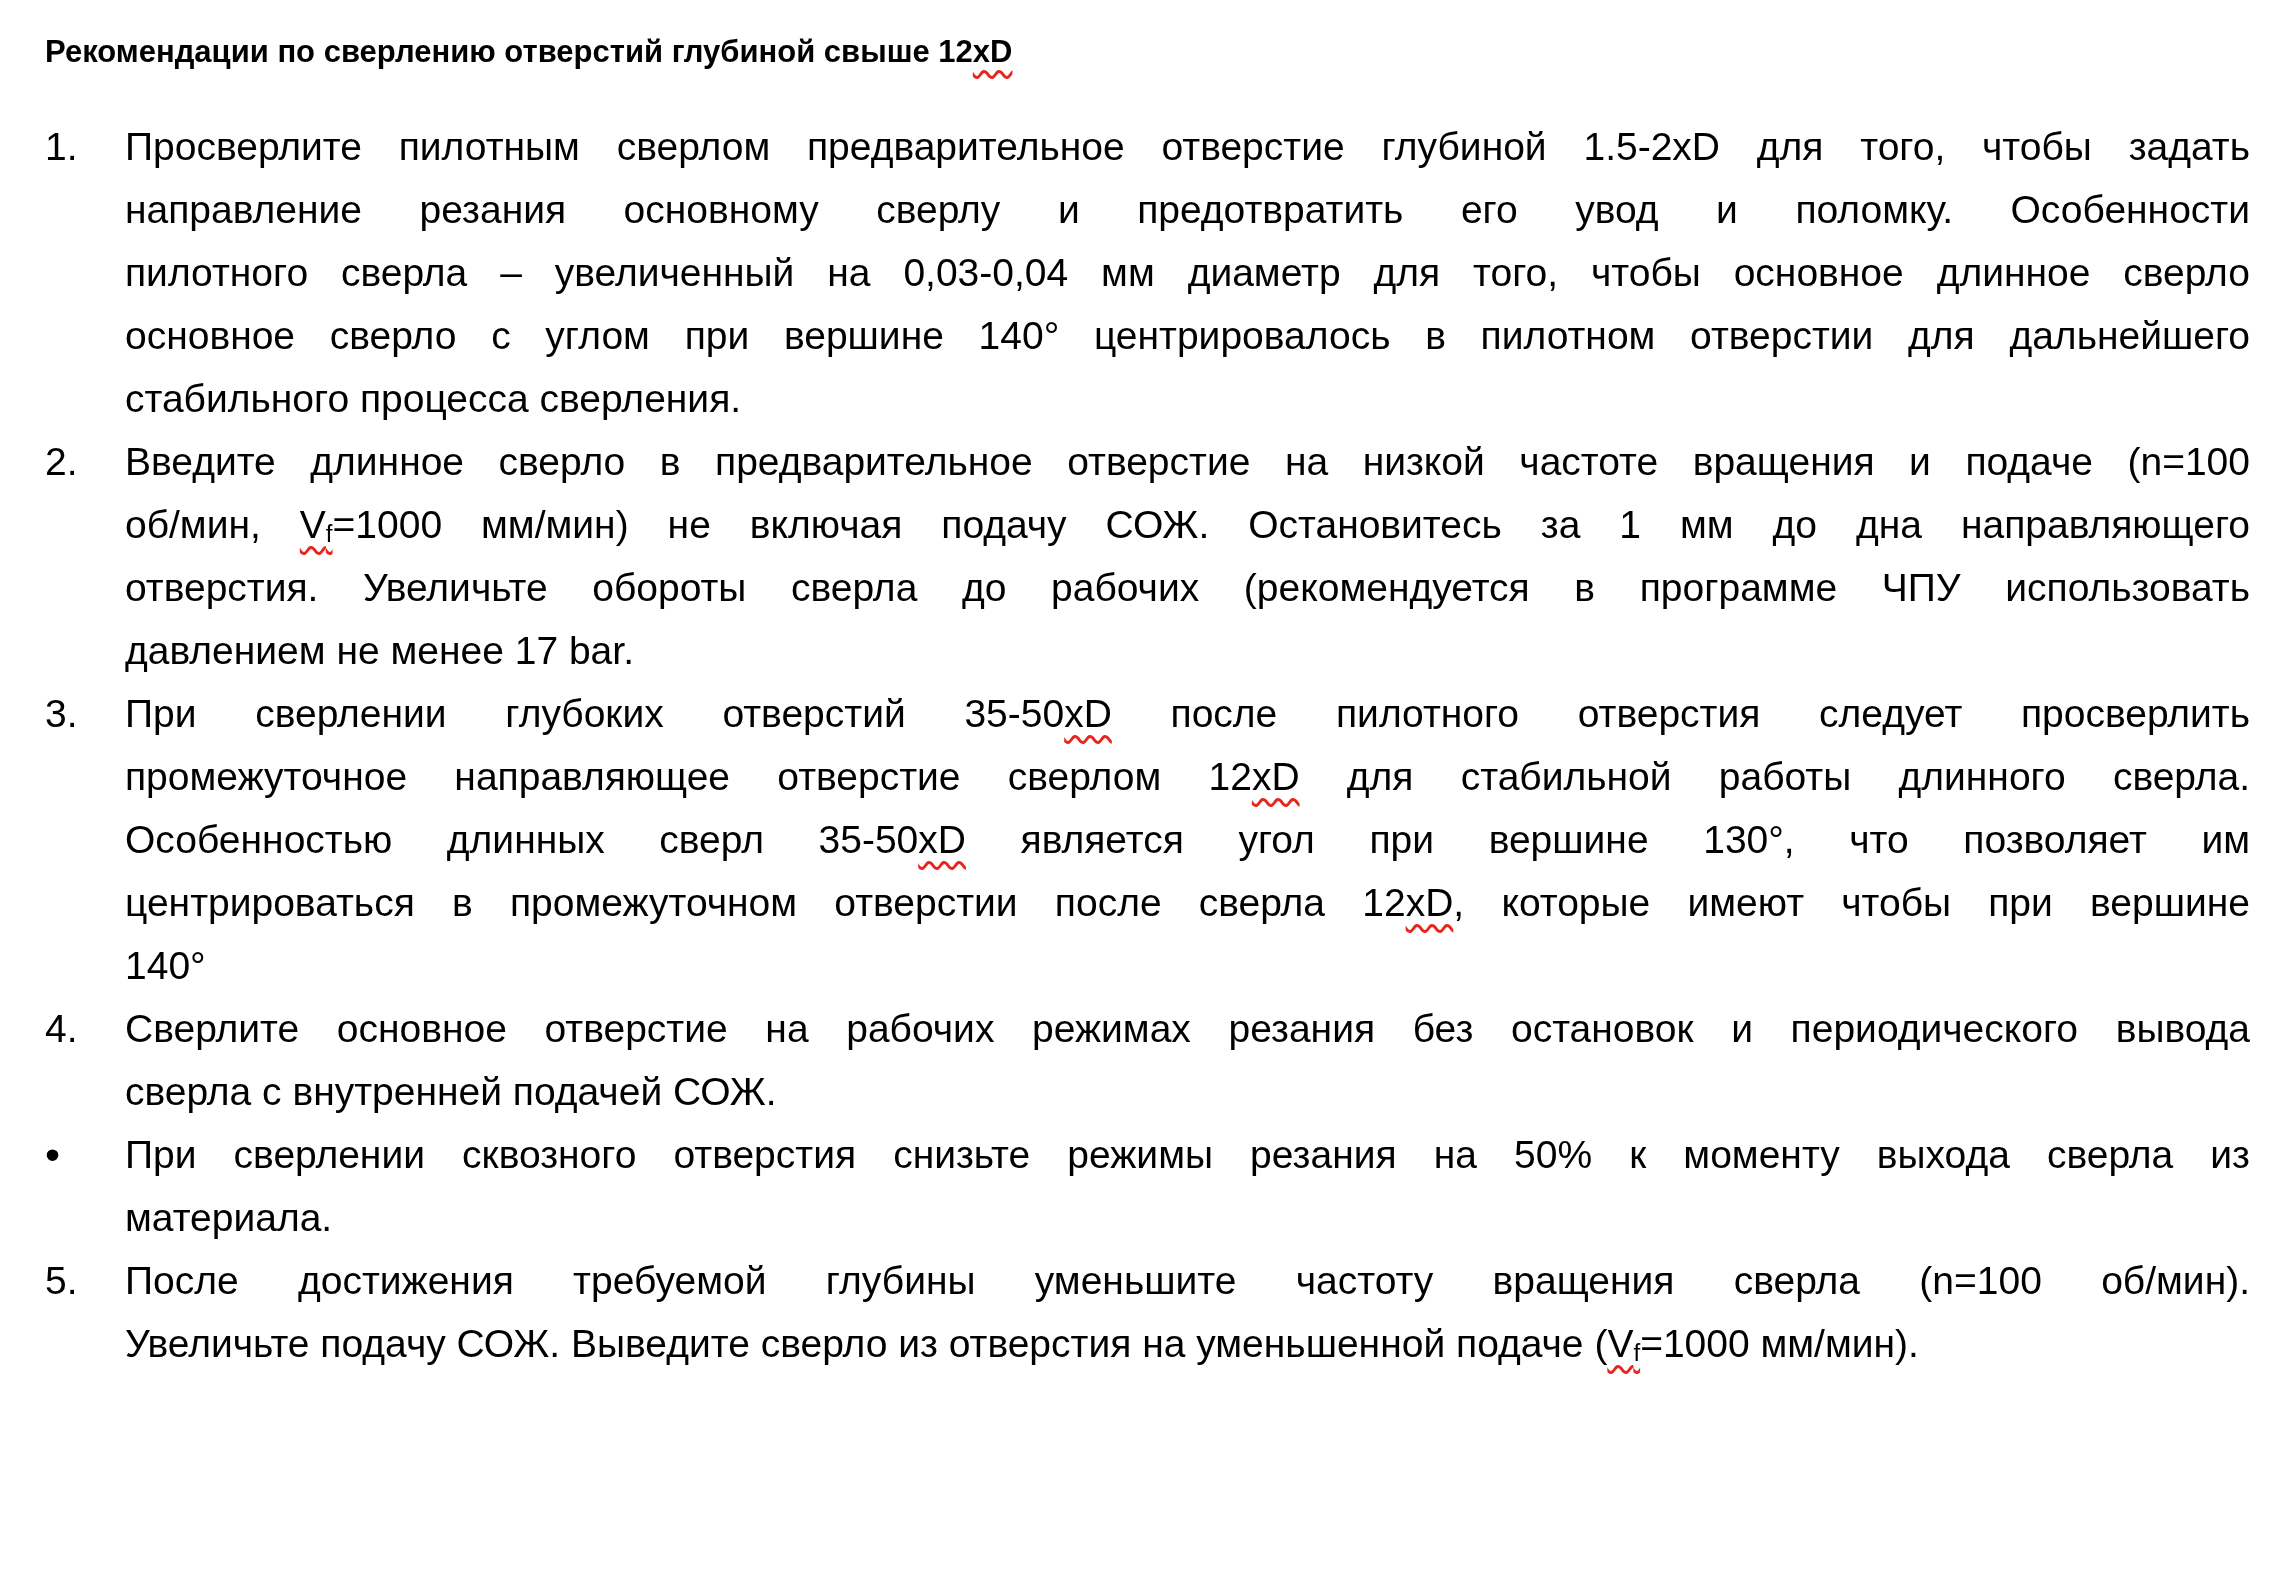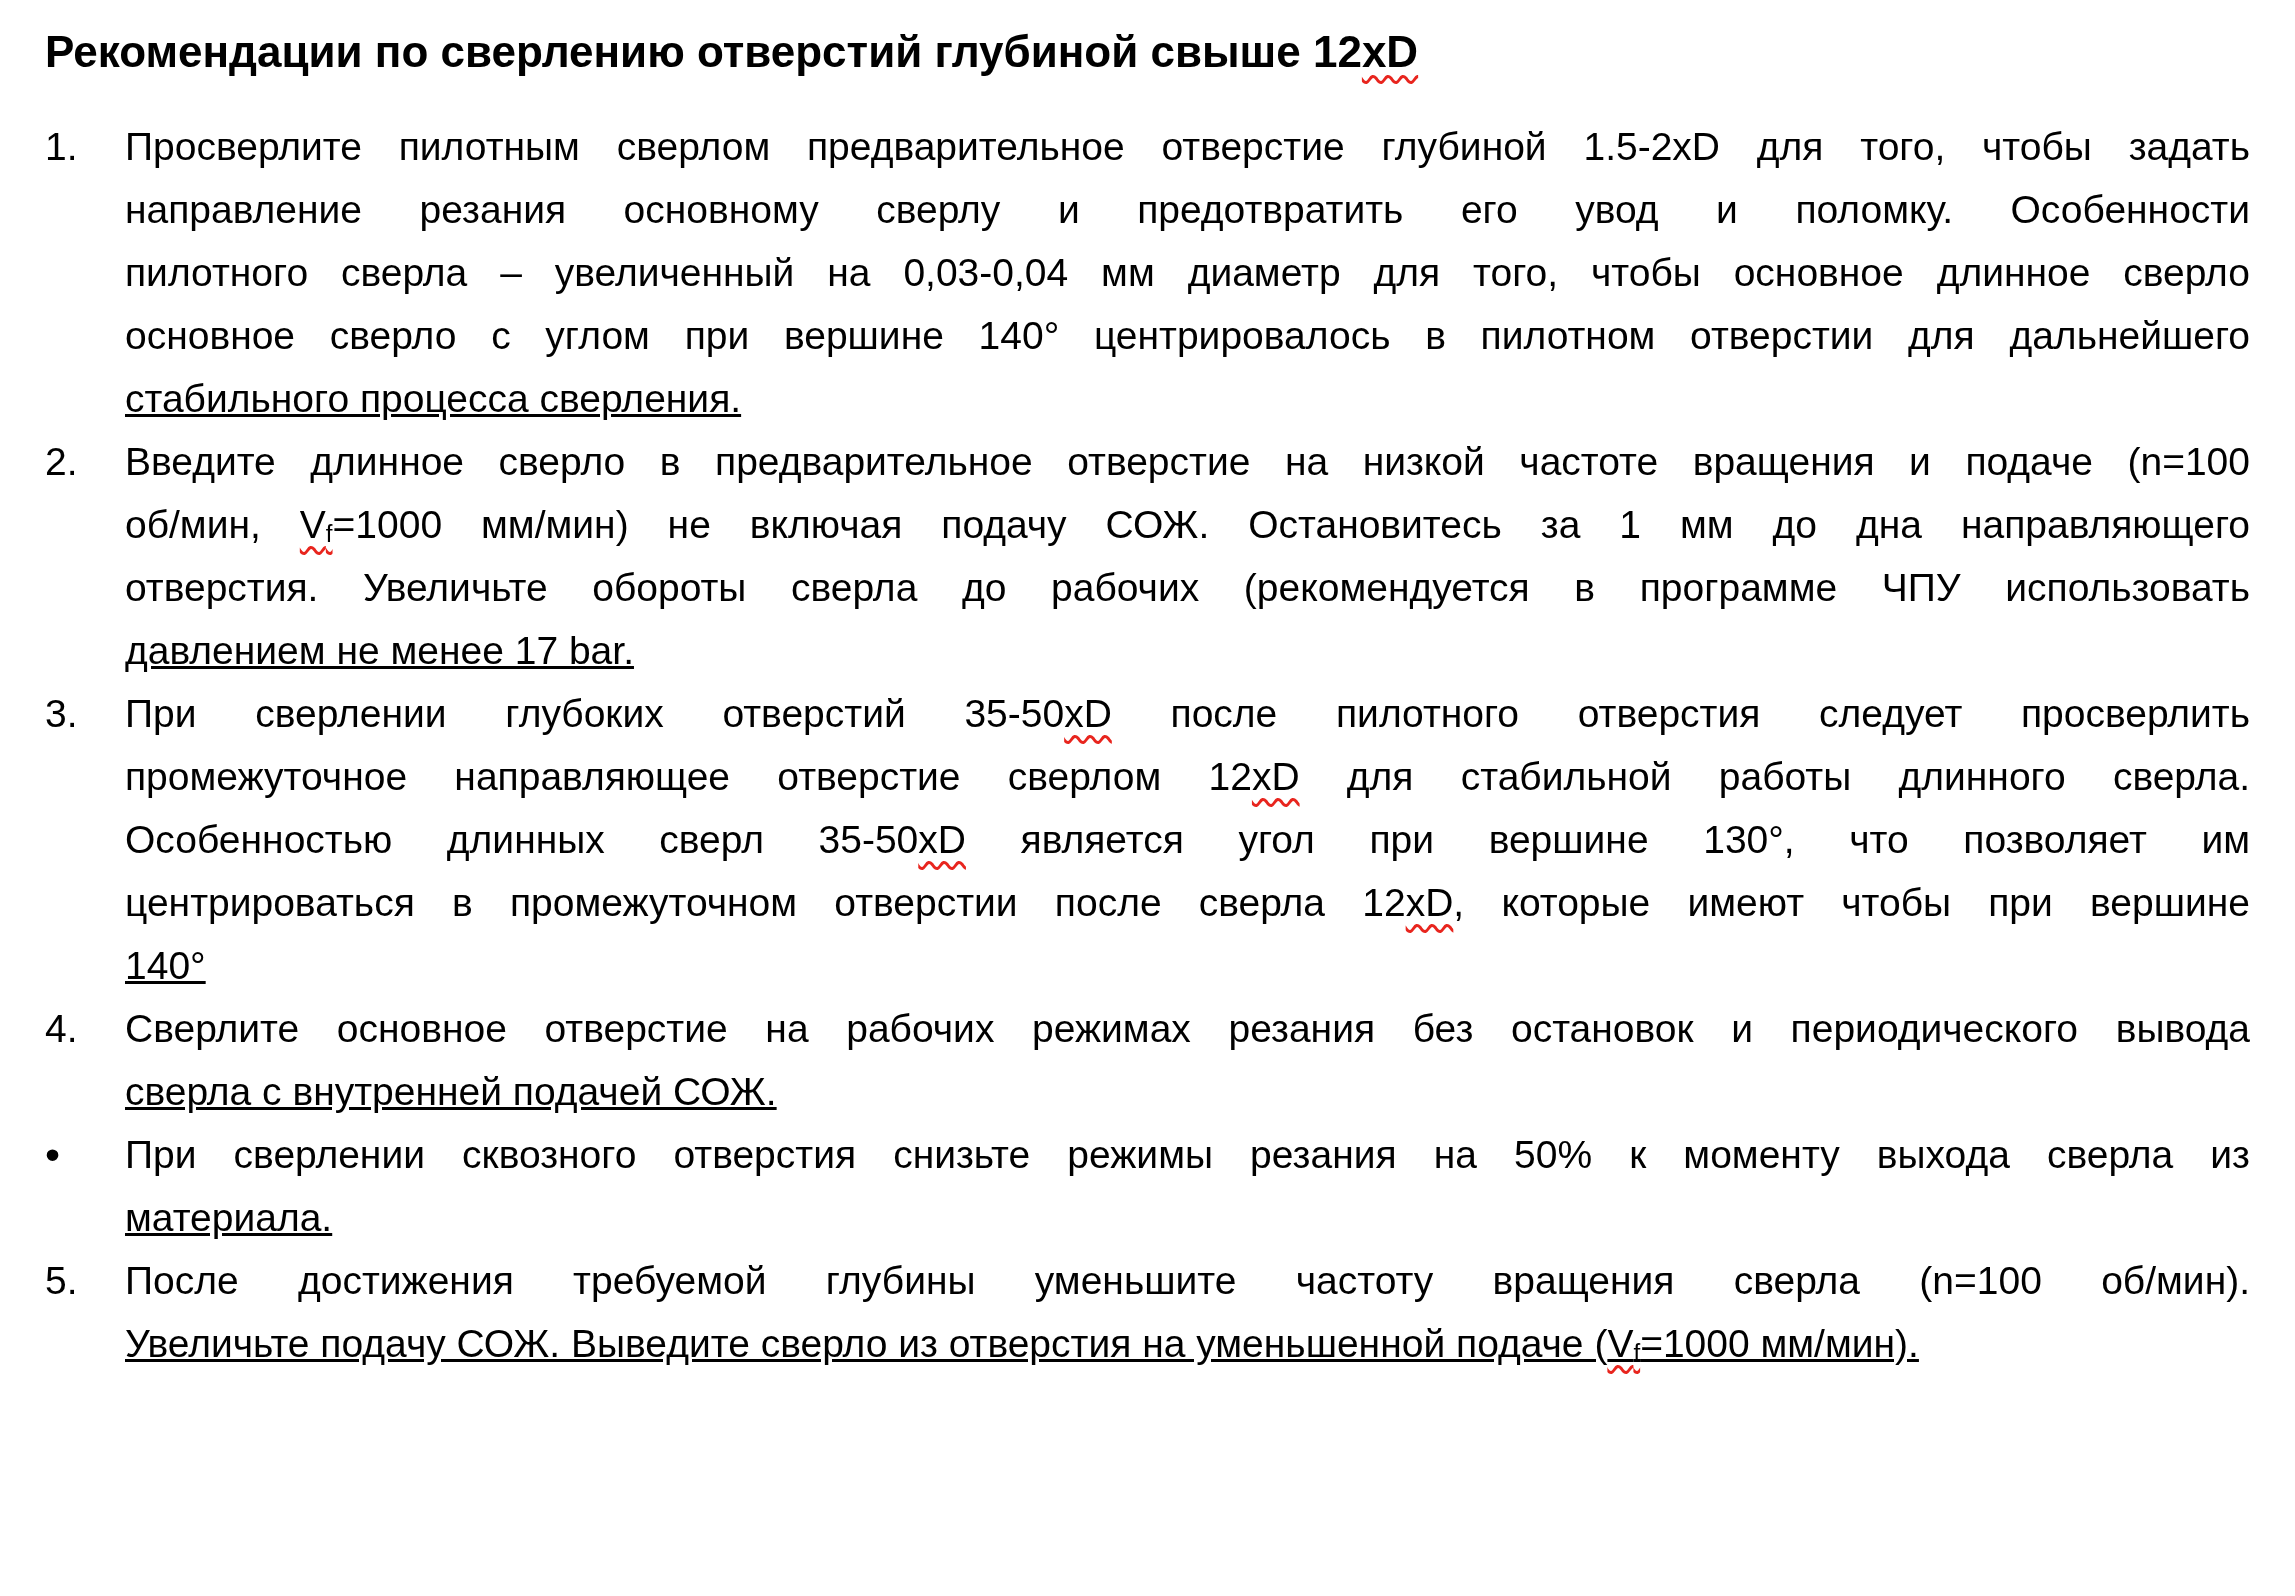--- a/index.html
+++ b/index.html
@@ -13,21 +13,21 @@
     height: 1597px;
     box-sizing: border-box;
     background: #ffffff;
     color: #000000;
     font-family: "Liberation Sans", "DejaVu Sans", sans-serif;
     font-size: 39px;
     padding: 24px 45px 0 45px;
     overflow: hidden;
   }
   .doc-title {
-    font-size: 44px;
+    font-size: 31px;
     font-weight: 700;
     line-height: 56px;
     margin: 0 0 35px 0;
     white-space: nowrap;
   }
   .list-item {
     display: flex;
     align-items: flex-start;
   }
   .marker {
@@ -44,21 +44,20 @@
     min-width: 0;
   }
   .line {
     line-height: 63px;
     text-align: justify;
     text-align-last: justify;
   }
   .line.last {
     text-align: justify;
     text-align-last: left;
-    text-decoration: underline;
   }
   
   .sp {
     text-decoration-line: underline;
     text-decoration-style: wavy;
     text-decoration-color: #e8251e;
     text-decoration-thickness: 2.7px;
     text-underline-offset: 8px;
     text-decoration-skip-ink: none;
   }

